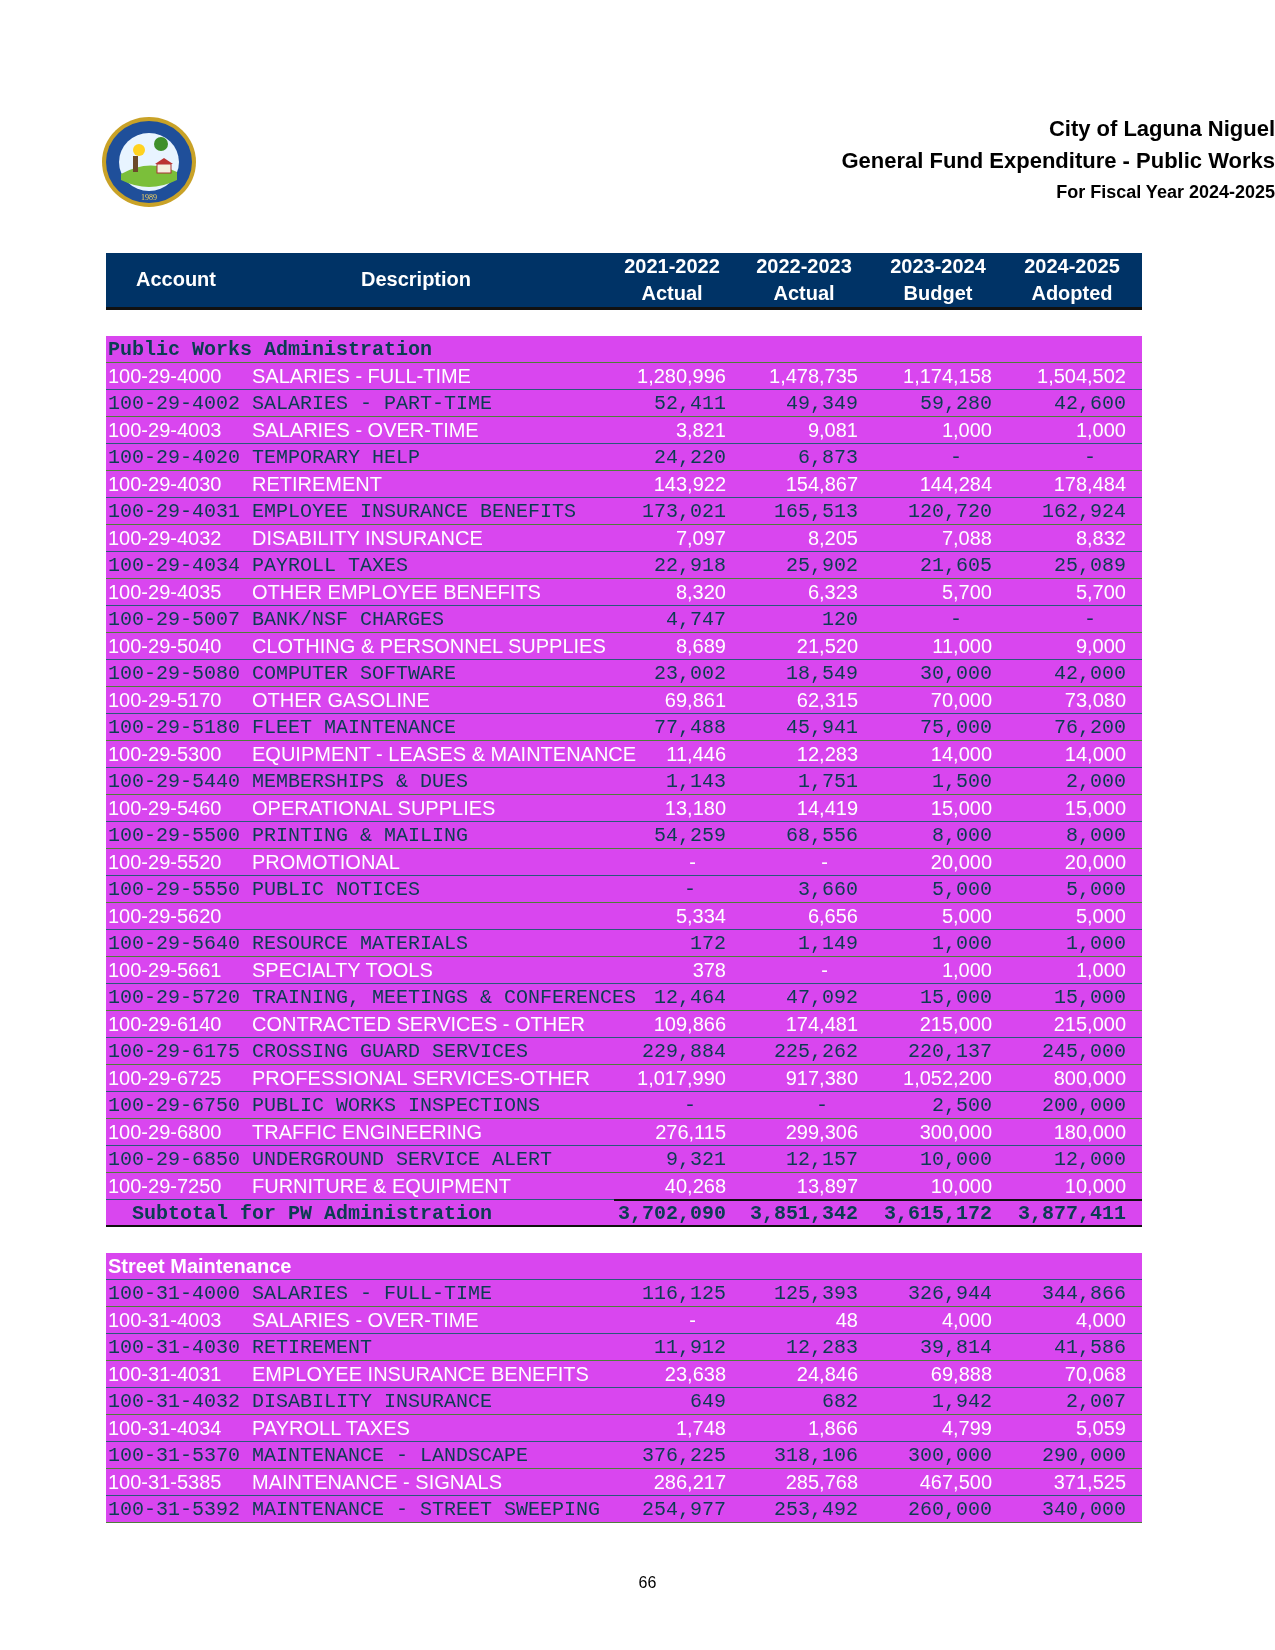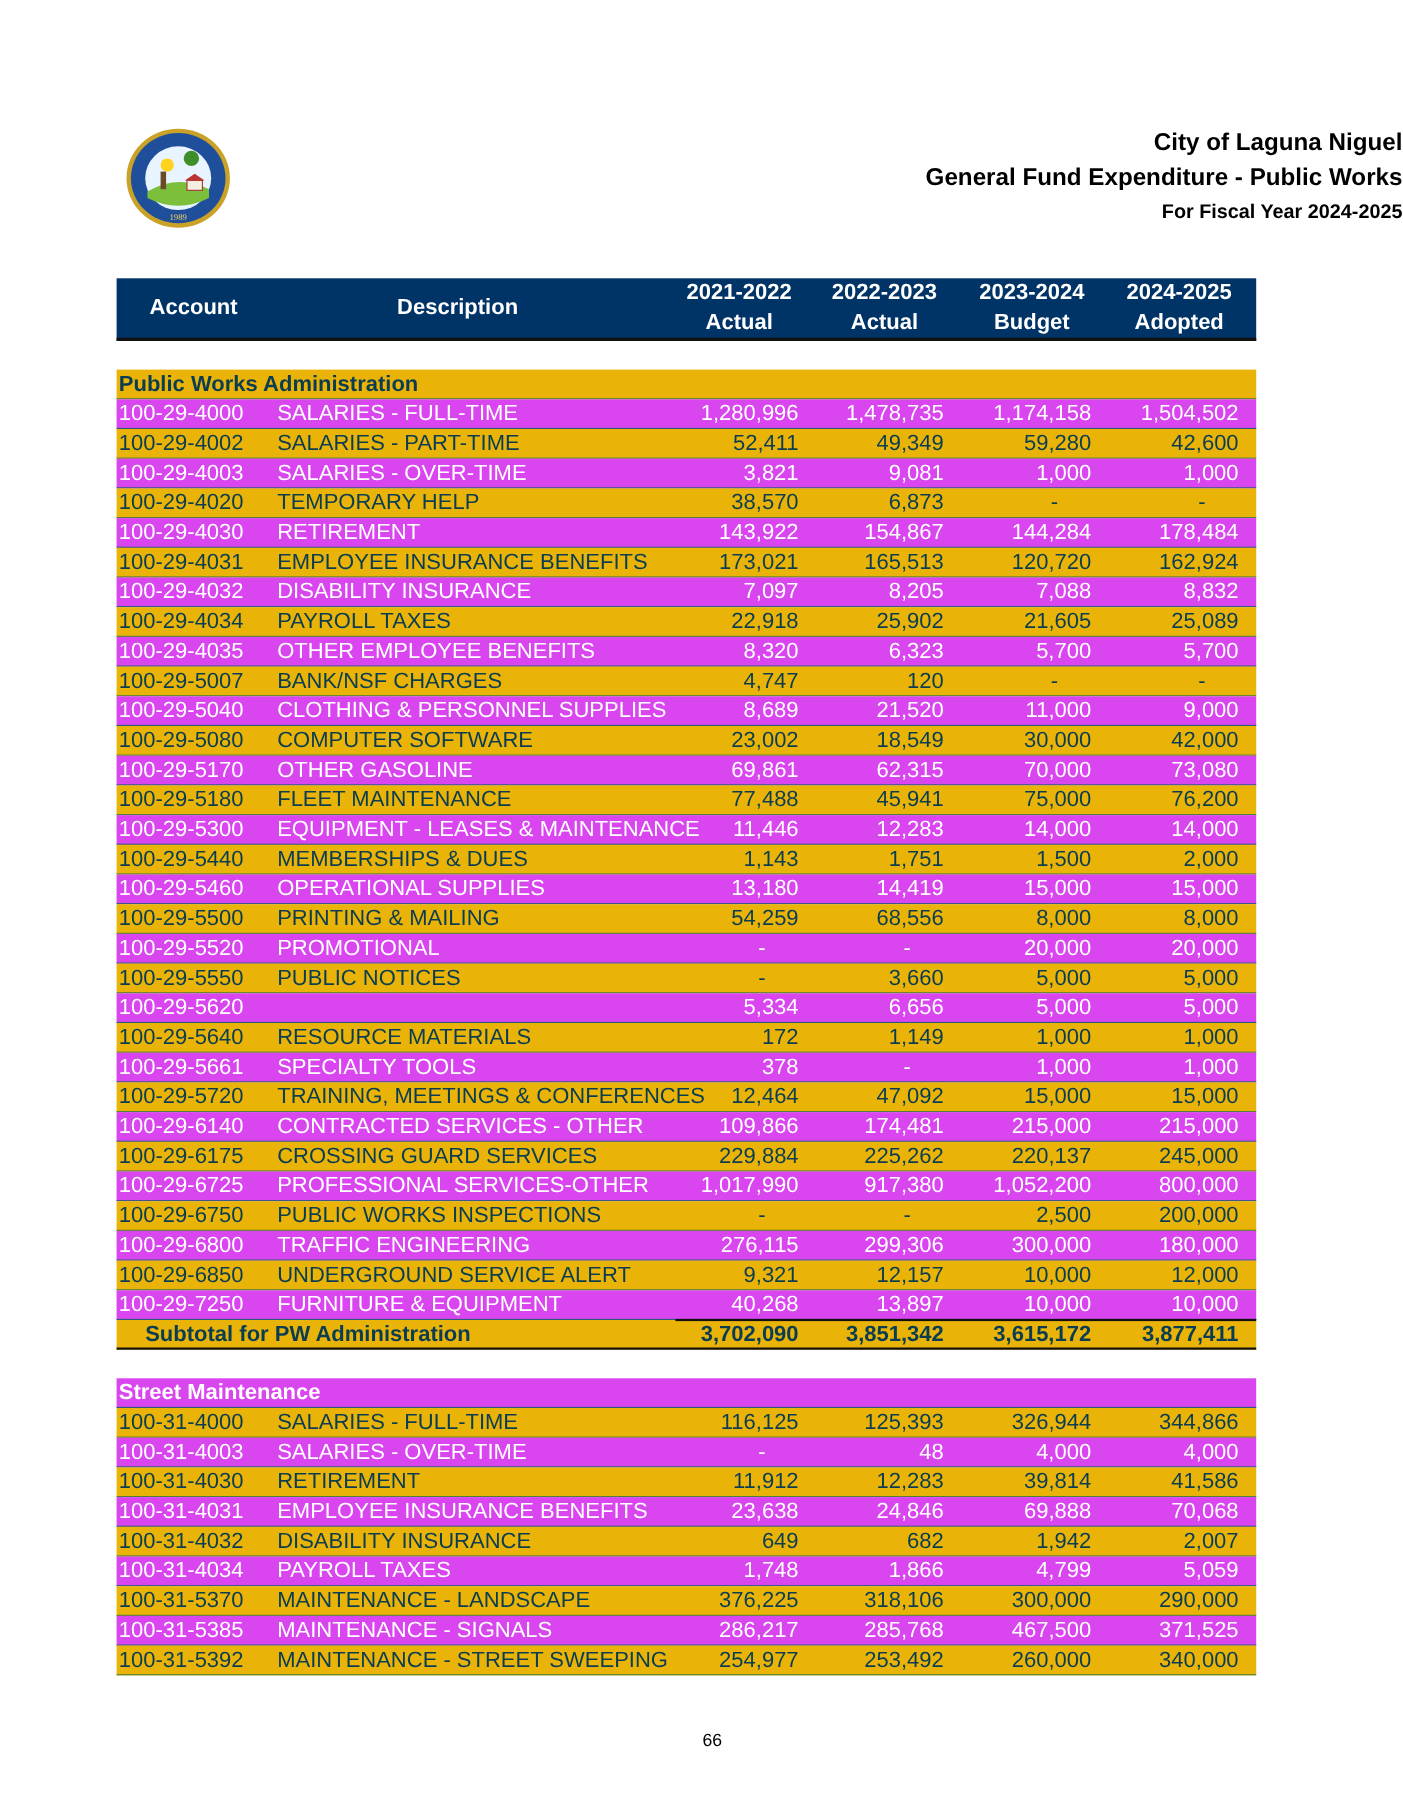--- a/index.html
+++ b/index.html
@@ -1,27 +1,27 @@
 <!DOCTYPE html>
 <html><head>
 <meta charset="utf-8">
 <style>
   html, body { margin: 0; padding: 0; background: #ffffff; }
   body { width: 1275px; height: 1650px; position: relative; font-family: "Liberation Sans", "DejaVu Sans", sans-serif; }
-  .seal { position: absolute; left: 112px; top: 114px; width: 100px; height: 96px; }
+  .seal { position: absolute; left: 99px; top: 114px; width: 100px; height: 96px; }
   .titles { position: absolute; left: 0; top: 113px; width: 1275px; text-align: right; color: #000; font-weight: bold; }
   .t1 { font-size: 22px; line-height: 32px; margin-left: 10px; }
   .t2 { font-size: 22px; line-height: 32px; margin-left: 10px; }
   .t3 { font-size: 18px; line-height: 30px; margin-left: 10px; }
   .table { position: absolute; left: 106px; top: 253px; width: 1036px; font-size: 20px; }
   .hdr { background: #003366; color: #fff; height: 54px; position: relative; font-weight: bold; border-bottom: 3px solid #111; }
   .hdr .hc { position: absolute; text-align: center; line-height: 27px; }
   .row { height: 27px; position: relative; line-height: 27px; border-bottom: 1px solid #4f7f3a; box-sizing: border-box; }
   .row.navy { background: #d946ef; color: #ffffff; border-bottom-color: #2a5a7a; }
-  .row.green { background: #eab308; color: #0b3d52; }
+  .row.green { background: #d946ef; color: #0b3d52; font-family: Liberation Mono, monospace; }
   .c-acct { position: absolute; left: 2px; width: 140px; }
   .c-desc { position: absolute; left: 146px; width: 360px; white-space: nowrap; }
   .c-v { position: absolute; text-align: right; width: 120px; }
   .v1 { left: 500px; } .v2 { left: 632px; } .v3 { left: 766px; } .v4 { left: 900px; }
   .section-title { font-weight: bold; padding-left: 2px; }
   .subtotal { font-weight: bold; border-bottom: 2px solid #111; }
   .subtotal .totline { position: absolute; left: 508px; right: 0; top: -1px; border-top: 2px solid #111; }
   .gap { height: 26px; }
   .page-num { position: absolute; top: 1574px; left: 0; width: 1275px; text-align: center; font-size: 16px; color: #000; margin-left: 10px; }
 </style>
@@ -93,21 +93,21 @@
         <div class="c-acct">100-29-4003</div>
         <div class="c-desc">SALARIES - OVER-TIME</div>
         <div class="c-v v1">3,821</div>
         <div class="c-v v2">9,081</div>
         <div class="c-v v3">1,000</div>
         <div class="c-v v4">1,000</div>
       </div>
       <div class="row green">
         <div class="c-acct">100-29-4020</div>
         <div class="c-desc">TEMPORARY HELP</div>
-        <div class="c-v v1">38,570</div>
+        <div class="c-v v1">24,220</div>
         <div class="c-v v2">6,873</div>
         <div class="c-v v3" style="width: 90px;">-</div>
         <div class="c-v v4" style="width: 90px;">-</div>
       </div>
       <div class="row navy">
         <div class="c-acct">100-29-4030</div>
         <div class="c-desc">RETIREMENT</div>
         <div class="c-v v1">143,922</div>
         <div class="c-v v2">154,867</div>
         <div class="c-v v3">144,284</div>

